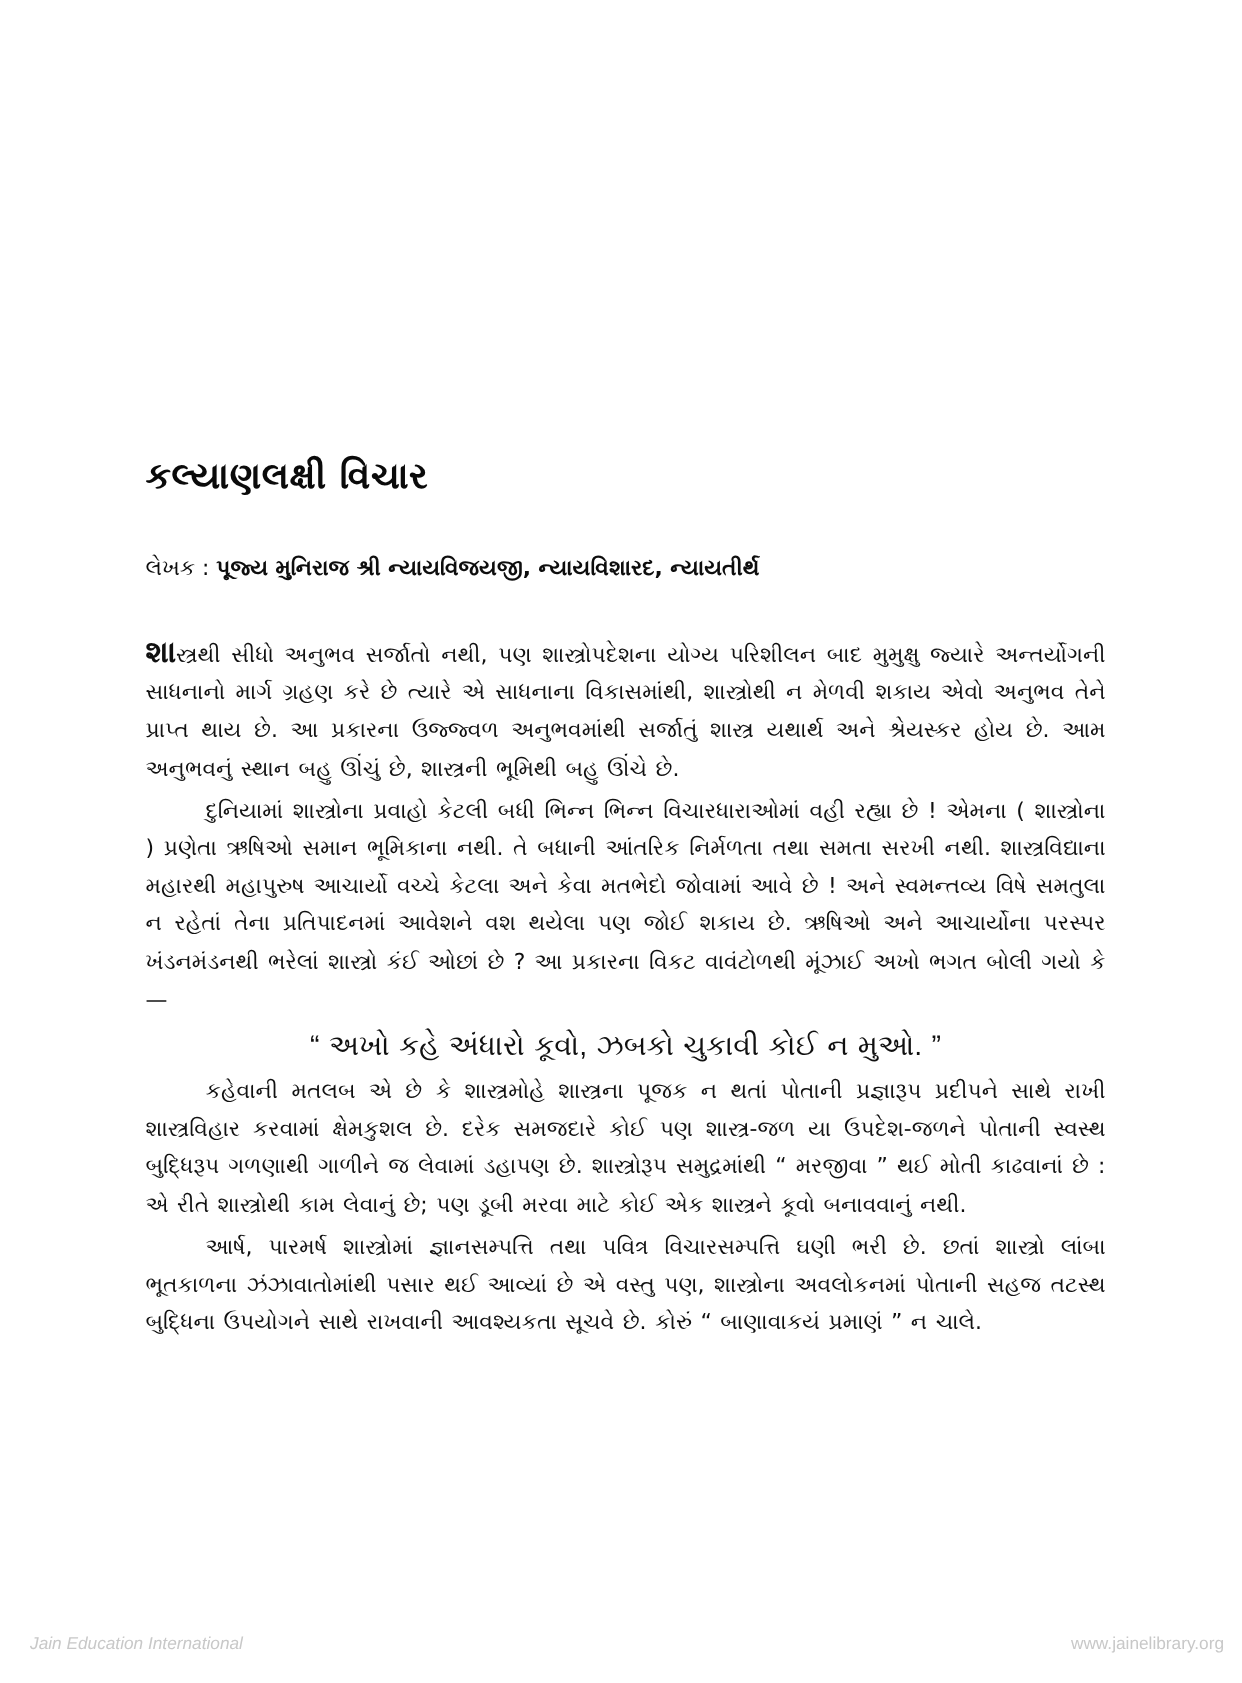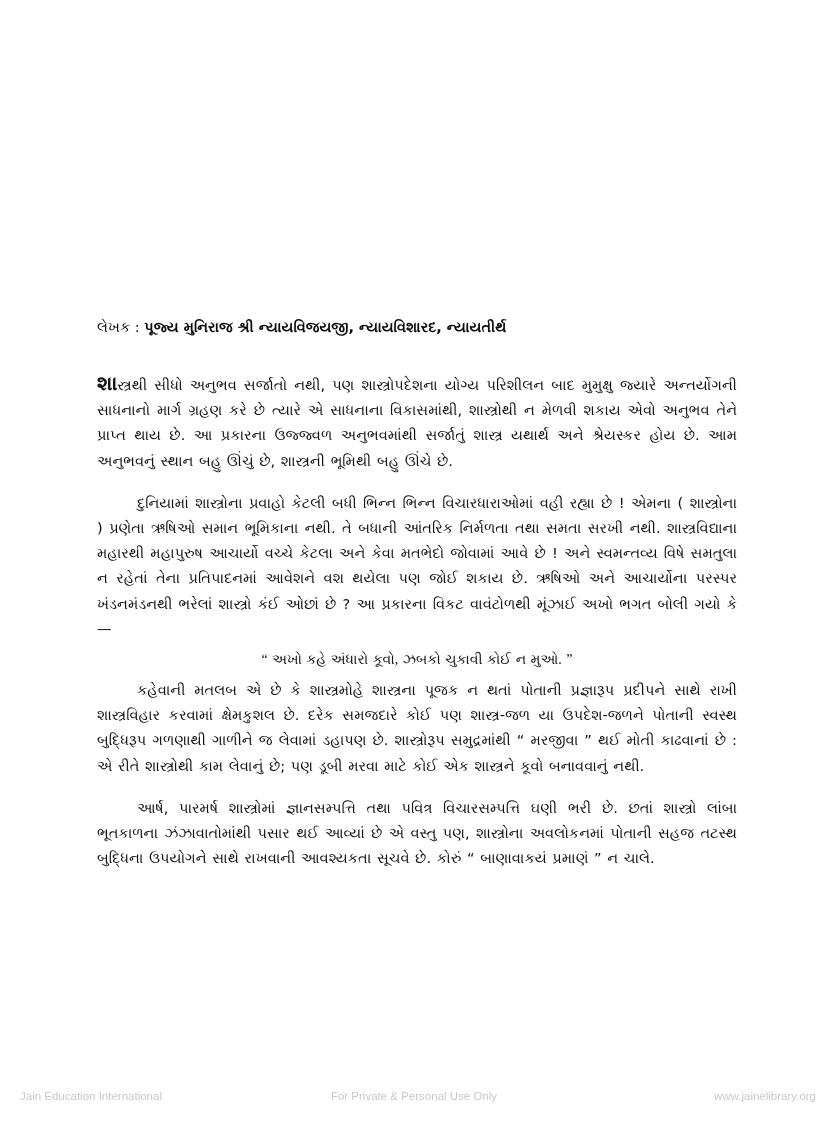--- a/index.html
+++ b/index.html
@@ -64,36 +64,36 @@
     text-align: justify;
     text-justify: inter-word;
     word-spacing: 1px;
     margin: 0;
   }
 
   .para {
     margin: 0 0 2px 0;
   }
   .para + .para {
-    margin-top: 17px;
+    margin-top: 3px;
   }
   .para.indented {
     text-indent: 40px;
   }
 
   .dropcap-word {
     font-size: 20px;
     font-weight: 700;
     line-height: 0;
     vertical-align: baseline;
   }
 
   .verse {
-    font-family: Liberation Serif, serif;
-    font-size: 14px;
+    font-family: Liberation Sans, sans-serif;
+    font-size: 19px;
     line-height: 30px;
     color: #101010;
     text-align: center;
     margin: 0;
     padding: 2px 0 2px 0;
   }
 
   
   .footer {
     position: absolute;
@@ -103,20 +103,21 @@
     height: 18px;
     font-family: "Liberation Sans", "DejaVu Sans", sans-serif;
     font-size: 11.5px;
     color: #c8c8c8;
   }
   .footer-left {
     position: absolute;
     left: 20px;
     top: 0;
     white-space: nowrap;
+    font-style: italic;
   }
   .footer-center {
     position: absolute;
     left: 0;
     right: 0;
     top: 0;
     text-align: center;
     white-space: nowrap;
   }
   .footer-right {
@@ -126,20 +127,21 @@
     white-space: nowrap;
   }
 </style>
 </head>
 <body>
 
 <div class="page">
 
   <div class="article">
 
+    <h1 class="article-title">કલ્યાણલક્ષી વિચાર</h1>
 
     <div class="byline">
       <span class="byline-label">લેખક : </span><span class="byline-names">પૂજ્ય મુનિરાજ શ્રી ન્યાયવિજયજી, ન્યાયવિશારદ, ન્યાયતીર્થ</span>
     </div>
 
     <div class="body-text">
 
       <p class="para"><span class="dropcap-word">શા</span><span>સ્ત્રથી સીધો અનુભવ સર્જાતો નથી, પણ શાસ્ત્રોપદેશના યોગ્ય પરિશીલન બાદ મુમુક્ષુ જ્યારે અન્તર્યોગની સાધનાનો માર્ગ ગ્રહણ કરે છે ત્યારે એ સાધનાના વિકાસમાંથી, શાસ્ત્રોથી ન મેળવી શકાય એવો અનુભવ તેને પ્રાપ્ત થાય છે. આ પ્રકારના ઉજ્જ્વળ અનુભવમાંથી સર્જાતું શાસ્ત્ર યથાર્થ અને શ્રેયસ્કર હોય છે. આમ અનુભવનું સ્થાન બહુ ઊંચું છે, શાસ્ત્રની ભૂમિથી બહુ ઊંચે છે.</span></p>
 
       <p class="para indented">દુનિયામાં શાસ્ત્રોના પ્રવાહો કેટલી બધી ભિન્ન ભિન્ન વિચારધારાઓમાં વહી રહ્યા છે ! એમના ( શાસ્ત્રોના ) પ્રણેતા ઋષિઓ સમાન ભૂમિકાના નથી. તે બધાની આંતરિક નિર્મળતા તથા સમતા સરખી નથી. શાસ્ત્રવિદ્યાના મહારથી મહાપુરુષ આચાર્યો વચ્ચે કેટલા અને કેવા મતભેદો જોવામાં આવે છે ! અને સ્વમન્તવ્ય વિષે સમતુલા ન રહેતાં તેના પ્રતિપાદનમાં આવેશને વશ થયેલા પણ જોઈ શકાય છે. ઋષિઓ અને આચાર્યોના પરસ્પર ખંડનમંડનથી ભરેલાં શાસ્ત્રો કંઈ ઓછાં છે ? આ પ્રકારના વિકટ વાવંટોળથી મૂંઝાઈ અખો ભગત બોલી ગયો કે—</p>
@@ -148,17 +150,16 @@
 
       <p class="para indented">કહેવાની મતલબ એ છે કે શાસ્ત્રમોહે શાસ્ત્રના પૂજક ન થતાં પોતાની પ્રજ્ઞારૂપ પ્રદીપને સાથે રાખી શાસ્ત્રવિહાર કરવામાં ક્ષેમકુશલ છે. દરેક સમજદારે કોઈ પણ શાસ્ત્ર-જળ યા ઉપદેશ-જળને પોતાની સ્વસ્થ બુદ્ધિરૂપ ગળણાથી ગાળીને જ લેવામાં ડહાપણ છે. શાસ્ત્રોરૂપ સમુદ્રમાંથી “ મરજીવા ” થઈ મોતી કાઢવાનાં છે : એ રીતે શાસ્ત્રોથી કામ લેવાનું છે; પણ ડૂબી મરવા માટે કોઈ એક શાસ્ત્રને કૂવો બનાવવાનું નથી.</p>
 
       <p class="para indented">આર્ષ, પારમર્ષ શાસ્ત્રોમાં જ્ઞાનસમ્પત્તિ તથા પવિત્ર વિચારસમ્પત્તિ ઘણી ભરી છે. છતાં શાસ્ત્રો લાંબા ભૂતકાળના ઝંઝાવાતોમાંથી પસાર થઈ આવ્યાં છે એ વસ્તુ પણ, શાસ્ત્રોના અવલોકનમાં પોતાની સહજ તટસ્થ બુદ્ધિના ઉપયોગને સાથે રાખવાની આવશ્યકતા સૂચવે છે. કોરું “ બાણાવાકયં પ્રમાણં ” ન ચાલે.</p>
 
     </div>
   </div>
 
   <div class="footer">
     <span class="footer-left">Jain Education International</span>
-    <span class="footer-center">For Private &amp; Personal Use Only</span>
     <span class="footer-right">www.jainelibrary.org</span>
   </div>
 
 </div>
 
 </body></html>

